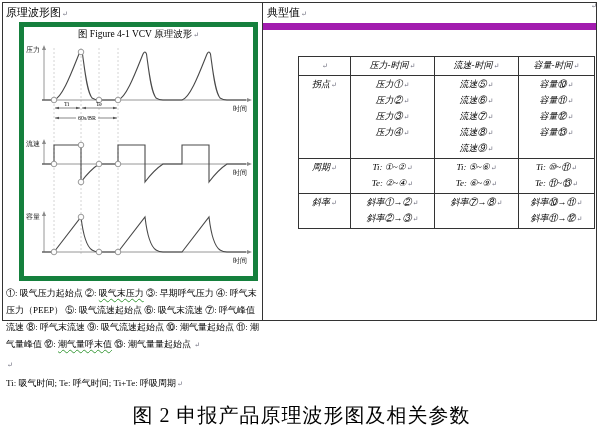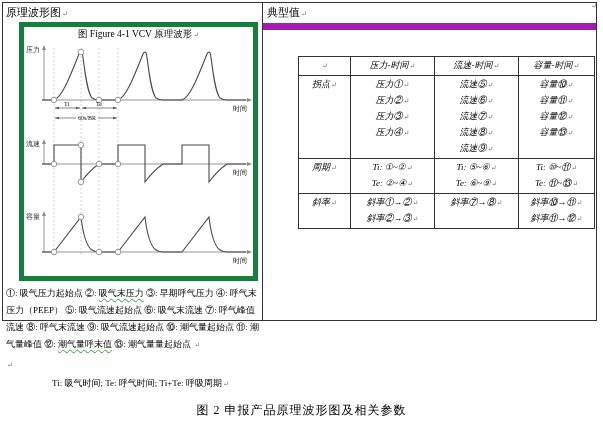--- a/index.html
+++ b/index.html
@@ -21,36 +21,36 @@
   .legend { margin-top:4px; font-size:9px; line-height:17px; width:256px; text-align:left; }
   .legend .num { letter-spacing:0; }
   .wavy {
     text-decoration-line:underline;
     text-decoration-style:wavy;
     text-decoration-color:#3a9a3a;
     text-decoration-thickness:1px;
     text-underline-offset:2px;
   }
   .empty-line { font-size:9px; line-height:14px; margin-top:3px; }
-  .footnote { font-size:9px; line-height:14px; margin-top:4px; white-space:nowrap;margin-left:46px; }
+  .footnote { font-size:9px; line-height:14px; margin-top:4px; white-space:nowrap; }
   .right-header { font-size:11px; line-height:15px; padding:2px 0 1px 4px; border-bottom:7px solid #a21caf; }
   .tv-wrap { margin:26px 0 0 35px; }
   table.tv { border-collapse:collapse; font-size:9px; font-style:italic; }
   table.tv th, table.tv td {
     border:1px solid #333; text-align:center; vertical-align:top;
     padding:1px 2px; line-height:15px; font-weight:normal;
   }
   table.tv col.c0 { width:52px; }
   table.tv col.c1 { width:84px; }
   table.tv col.c2 { width:84px; }
   table.tv col.c3 { width:76px; }
   .cell-line { line-height:15px; }
   .caption {
     position:absolute; left:0; top:402px; width:100%; text-align:center;
-    font-size:12px; letter-spacing:1px; font-family:"Liberation Serif","DejaVu Serif",serif;
+    font-size:20px; letter-spacing:1px; font-family:"Liberation Serif","DejaVu Serif",serif;
   }
   .stray-mark { position:absolute; left:590px; top:2px; }
   svg text { font-family:"Liberation Serif","DejaVu Serif",serif; }
   .wf { stroke:#4a4a4a; stroke-width:1.1; fill:none; }
   .axis { stroke:#8a8a8a; stroke-width:0.9; }
   .guide { stroke:#c9c9c9; stroke-width:0.8; stroke-dasharray:2 2; }
   .marker { fill:#fcfcfc; stroke:#8f8f8f; stroke-width:0.9; }
   .ann { stroke:#555; stroke-width:0.7; }
   .axlab { font-size:7px; fill:#111; }
   .annlab { font-size:6px; fill:#111; }

